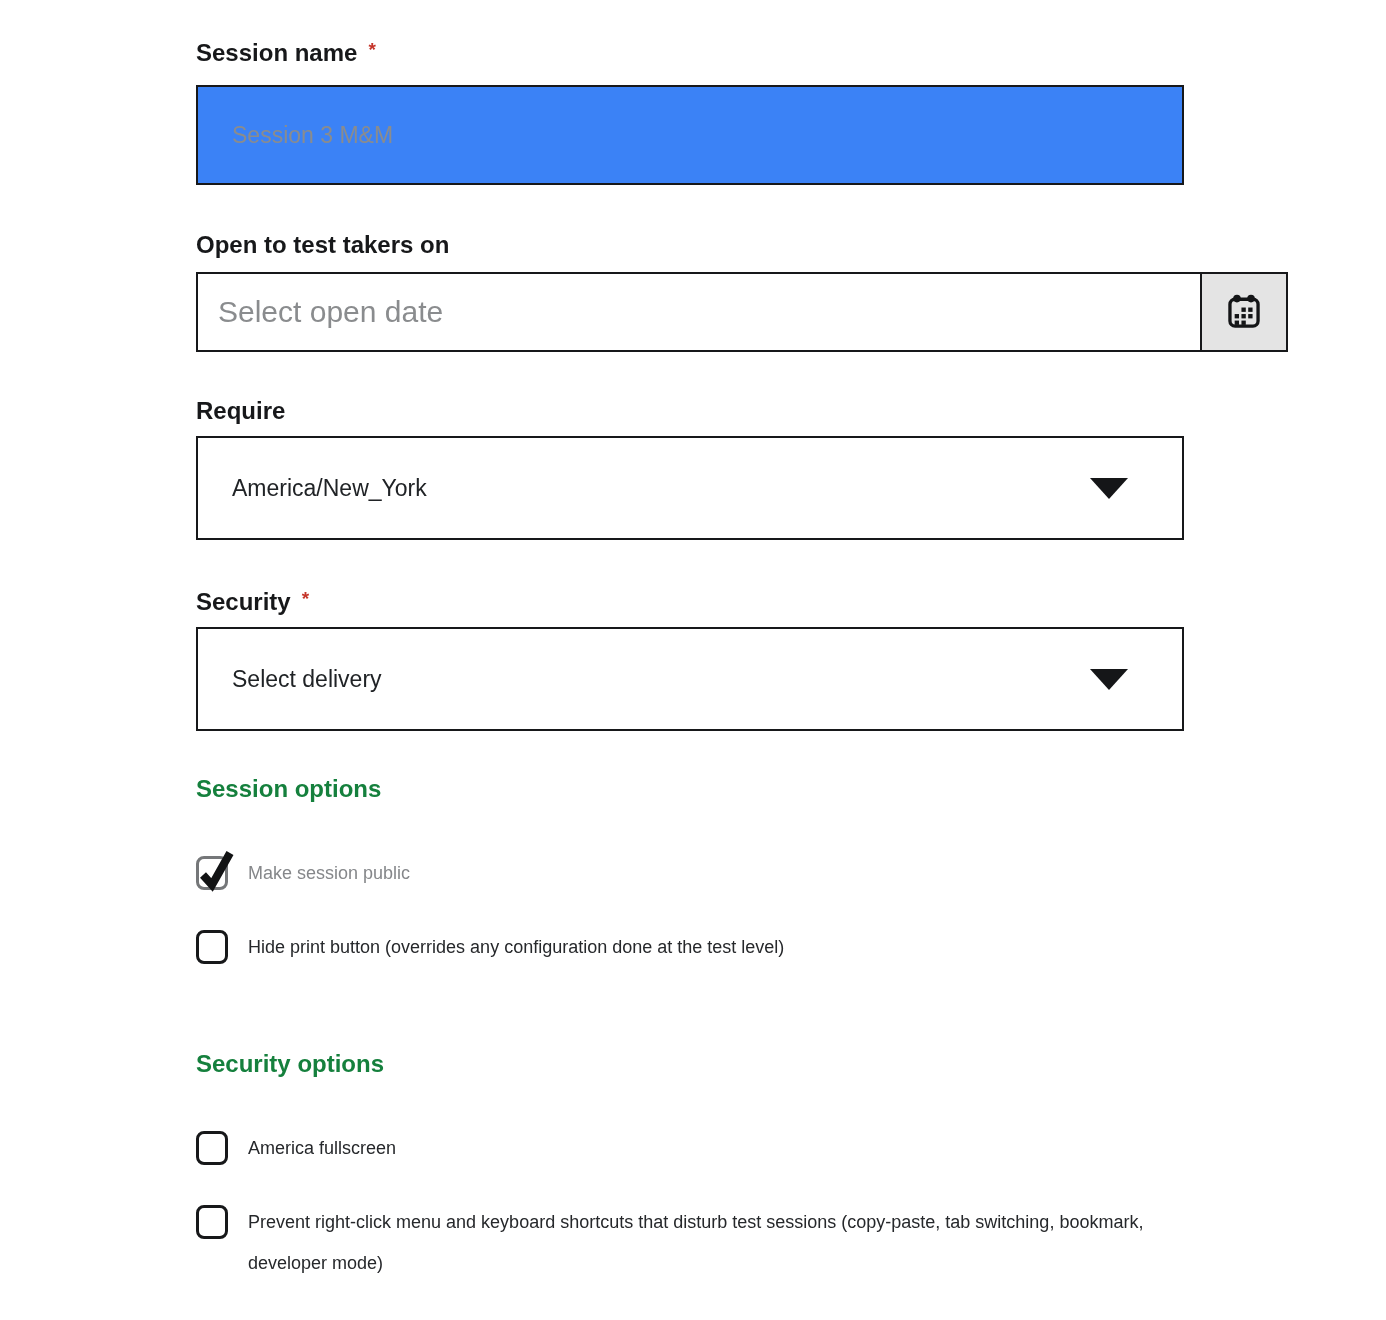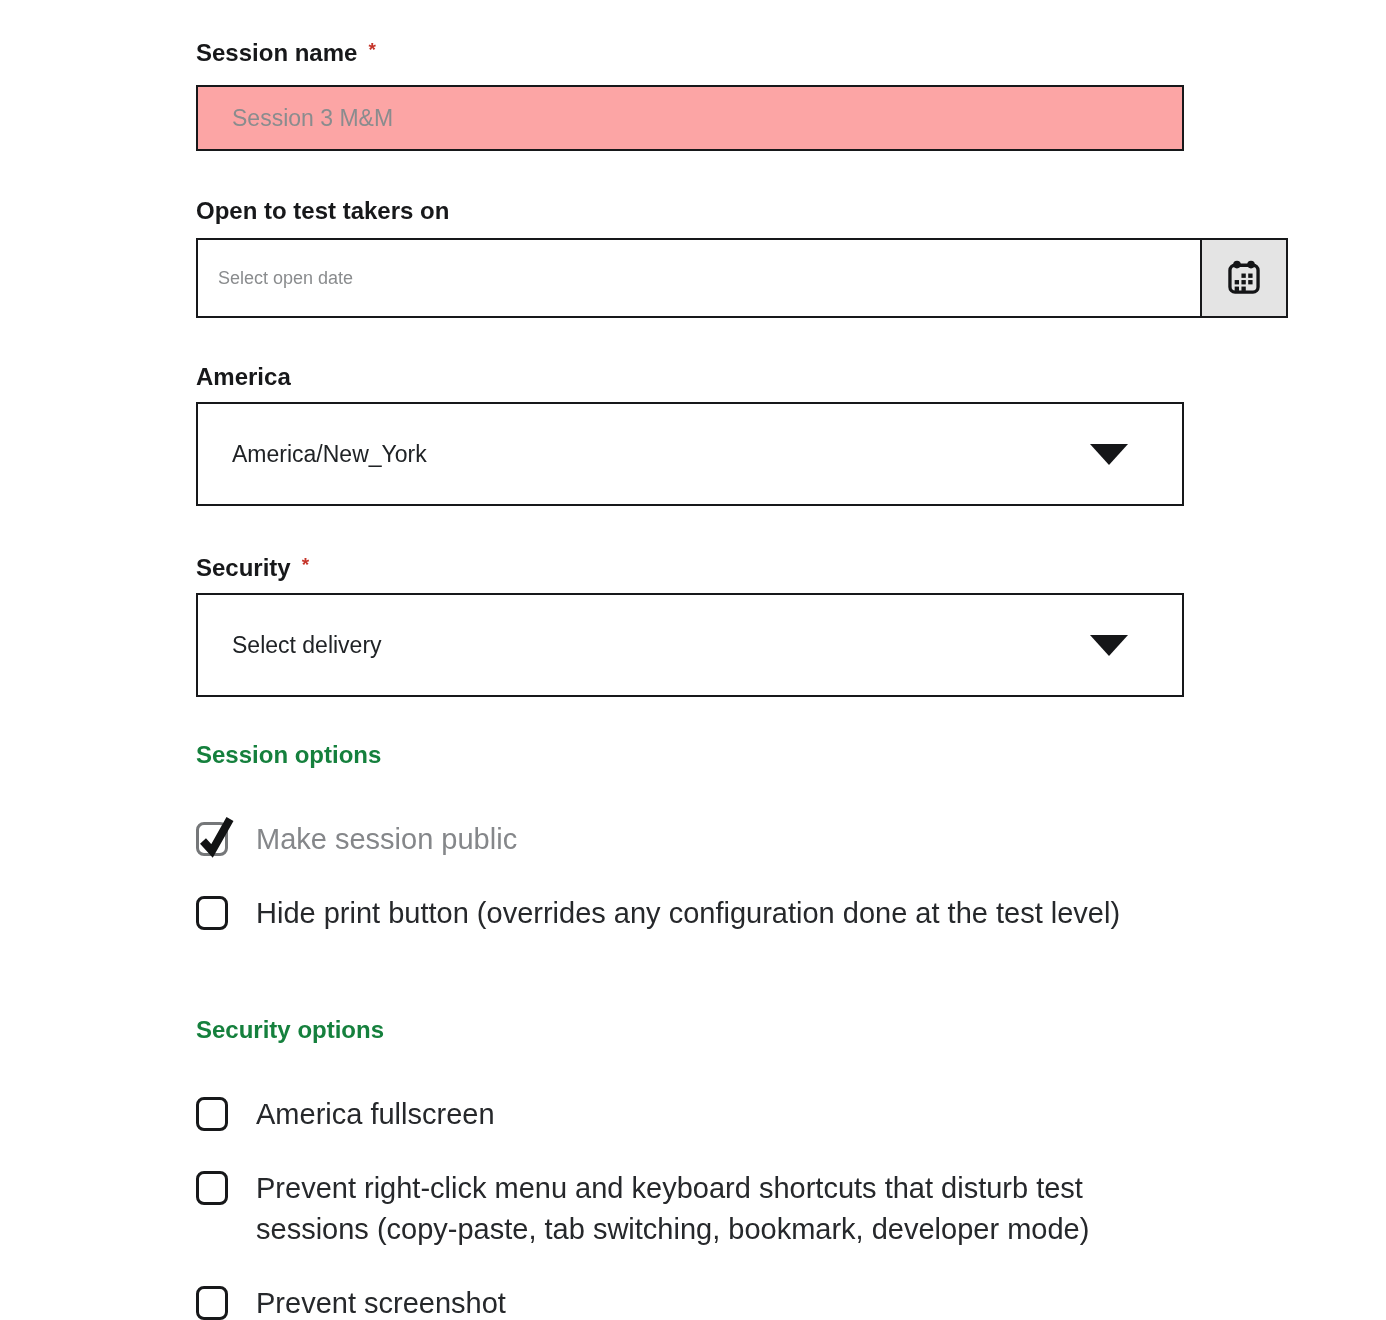--- a/index.html
+++ b/index.html
@@ -16,38 +16,38 @@
   .field-label {
     font-size: 24px; font-weight: 700; color: #17181a;
     line-height: 28px; margin-bottom: 18px;
   }
   .req {
     color: #c5352a; font-size: 19px; font-weight: 700;
     margin-left: 11px; vertical-align: 5px;
   }
 
   .text-input {
-    width: 988px; height: 66px;
+    width: 988px; height: 100px;
     border: 2px solid #17181a; border-radius: 0;
     padding: 0 20px 0 34px;
     font-family: "Liberation Sans", "DejaVu Sans", sans-serif;
-    font-size: 23px; color: #3a3c3e; background: #fca5a5; outline: none;
+    font-size: 23px; color: #3a3c3e; background: #3b82f6; outline: none;
   }
   .text-input::placeholder, .date-input::placeholder { color: #8a8c8e; opacity: 1; }
 
   .date-row { display: flex; gap: 22px; margin-top: 46px; width: 1092px; }
   .date-col { flex: 1 1 0; min-width: 0; }
   .date-col .field-label { margin-bottom: 13px; }
   .date-field {
     display: flex; height: 80px; border: 2px solid #17181a; background: #fff;
   }
   .date-input {
     flex: 1 1 auto; min-width: 0; border: none; outline: none;
     padding: 0 10px 0 20px; font-family: "Liberation Sans", "DejaVu Sans", sans-serif;
-    font-size: 18px; color: #3a3c3e; background: transparent;
+    font-size: 30px; color: #3a3c3e; background: transparent;
   }
   .cal-btn {
     width: 86px; flex: none; border: none; border-left: 2px solid #17181a;
     background: #e4e4e4; display: flex; align-items: center; justify-content: center;
     cursor: pointer; padding: 0;
   }
 
   .select-group { margin-top: 45px; }
   .select-group .field-label { margin-bottom: 11px; }
   .select-box {
@@ -71,21 +71,21 @@
   .check-row { display: flex; align-items: flex-start; margin-top: 33px; width: 988px; }
   .check-row.first { margin-top: 50px; }
   .checkbox {
     flex: none; width: 32px; height: 34px;
     border: 3px solid #17181a; border-radius: 8px; background: #fff;
     margin-top: 3px; cursor: pointer; position: relative;
   }
   .checkbox.checked { border-color: #757779; }
   .checkbox.checked svg { position: absolute; left: -3px; top: -12px; overflow: visible; }
   .check-label {
-    margin-left: 28px; font-size: 29px; line-height: 41px; color: #26282b;
+    margin-left: 20px; font-size: 18px; line-height: 41px; color: #26282b;
     max-width: 920px; margin-top: 0px;
   }
   .check-label.muted { color: #85878a; }
 </style>
 </head>
 <body>
 
 <div class="content">
 
   
@@ -113,21 +113,21 @@
             <rect x="10.7" y="24.7" width="3.4" height="3.4" fill="#141517"></rect>
             <rect x="16" y="24.7" width="3.4" height="3.4" fill="#141517"></rect>
           </svg>
         </button>
       </div>
     </div>
   </div>
 
   
   <div class="select-group">
-    <div class="field-label">America</div>
+    <div class="field-label">Require</div>
     <div class="select-box">
       <span class="select-value">America/New_York</span>
       <span class="caret-down"></span>
     </div>
   </div>
 
   
   <div class="select-group">
     <div class="field-label">
       <span>Security</span><span class="req">*</span>

